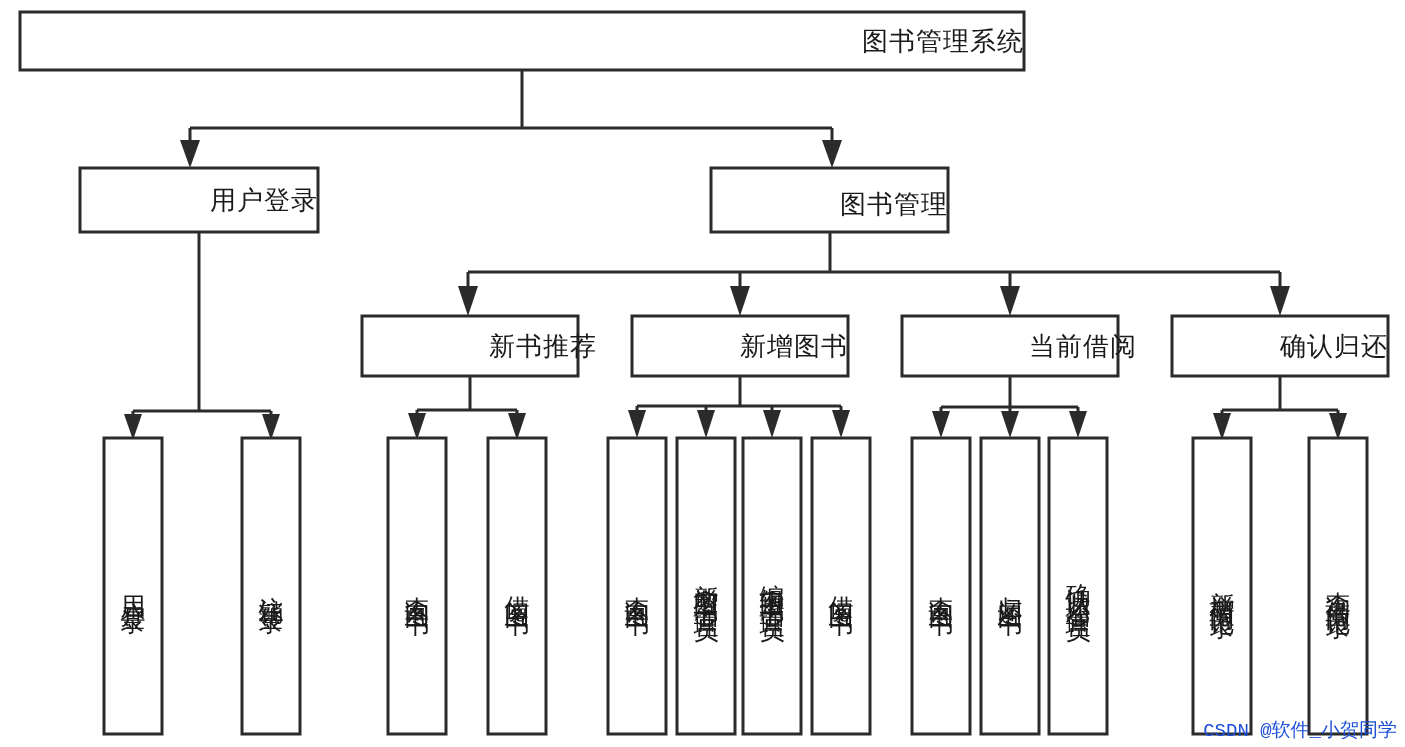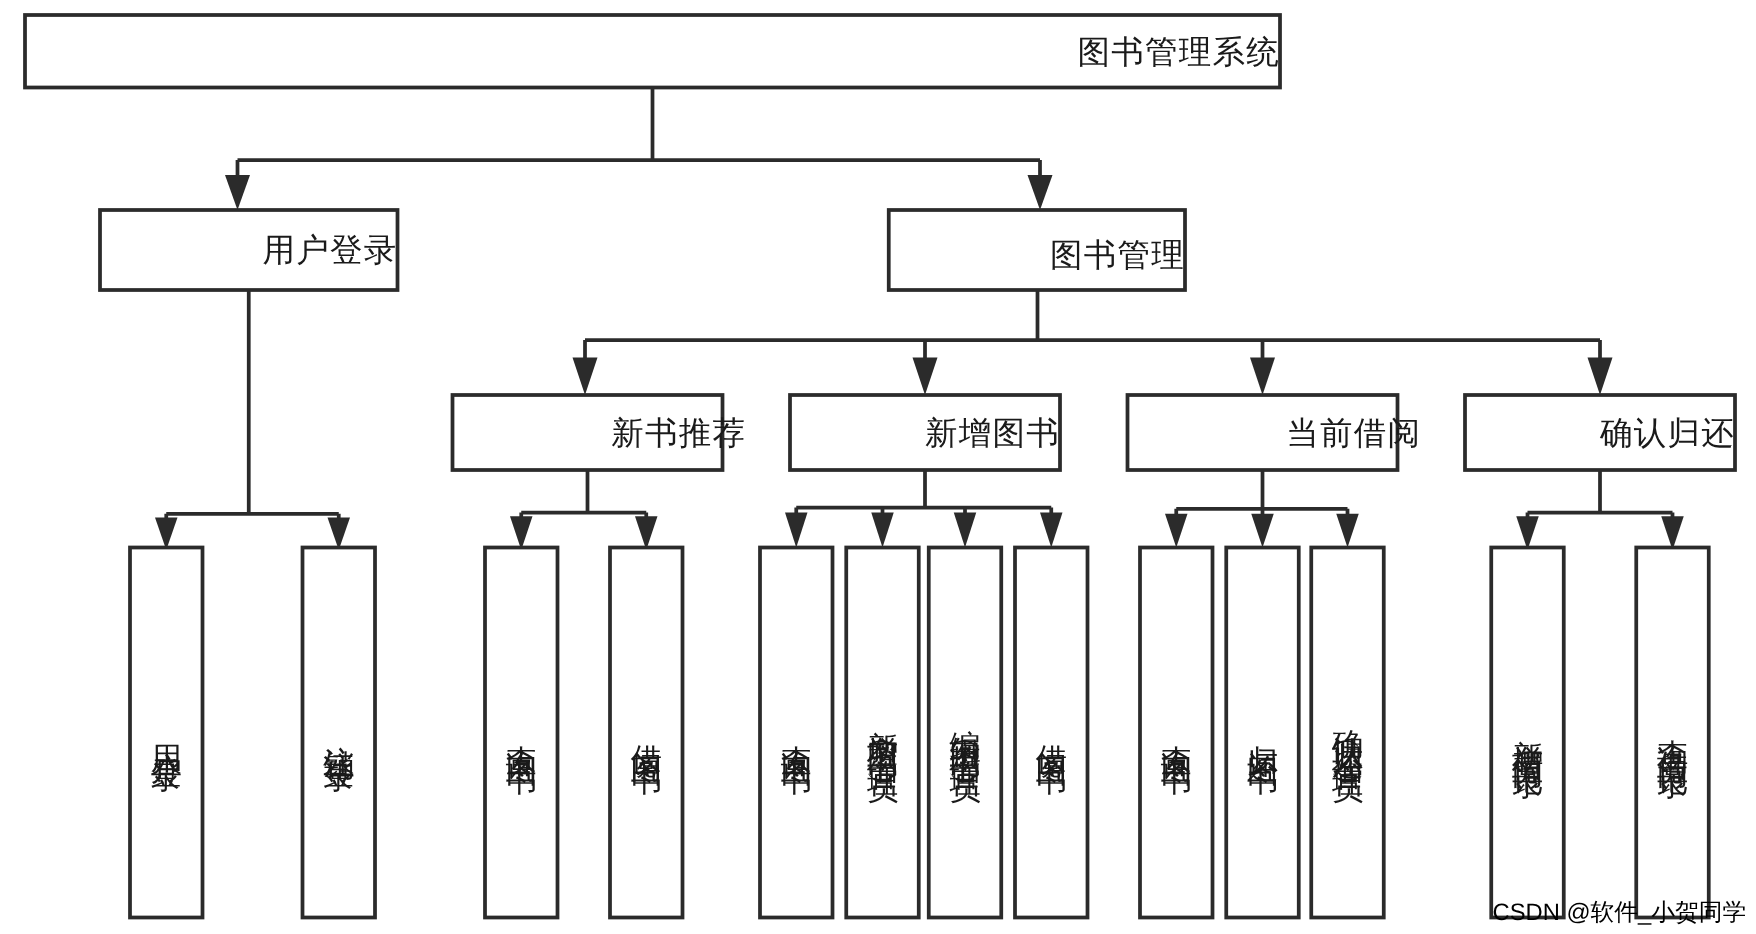--- a/index.html
+++ b/index.html
@@ -42,23 +42,23 @@
     stroke-linecap: butt;
   }
   .arrow-head {
     fill: #2b2b2b;
     stroke: none;
   }
   .watermark {
     position: absolute;
     right: 8px;
     bottom: 4px;
-    font-family: Liberation Sans, sans-serif;
+    font-family: Liberation Mono, monospace;
     font-size: 19px;
-    color: #000000;
+    color: #1d4ed8;
     white-space: nowrap;
     pointer-events: none;
     user-select: none;
     margin-left: 23px;
   }
   .vtext-box {
     position: absolute;
     display: flex;
     align-items: center;
     justify-content: center;

